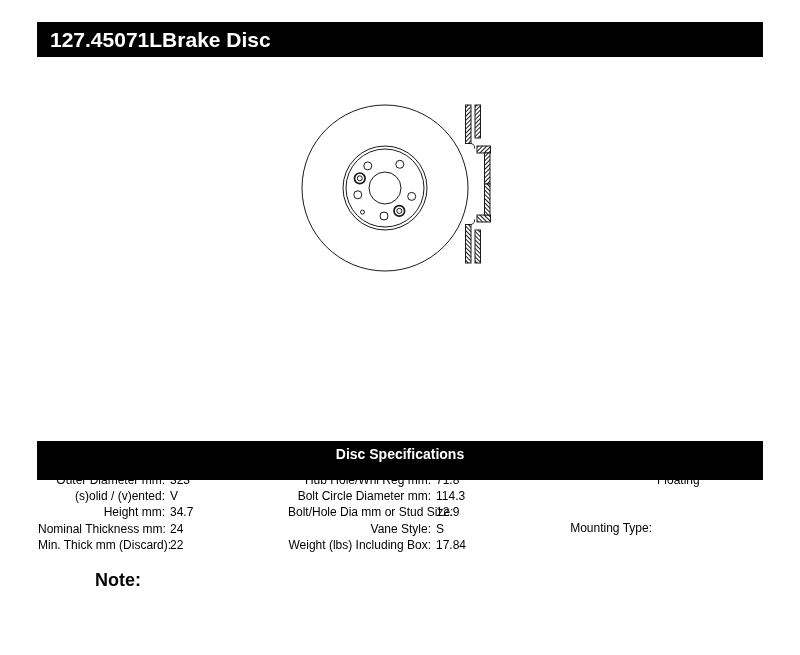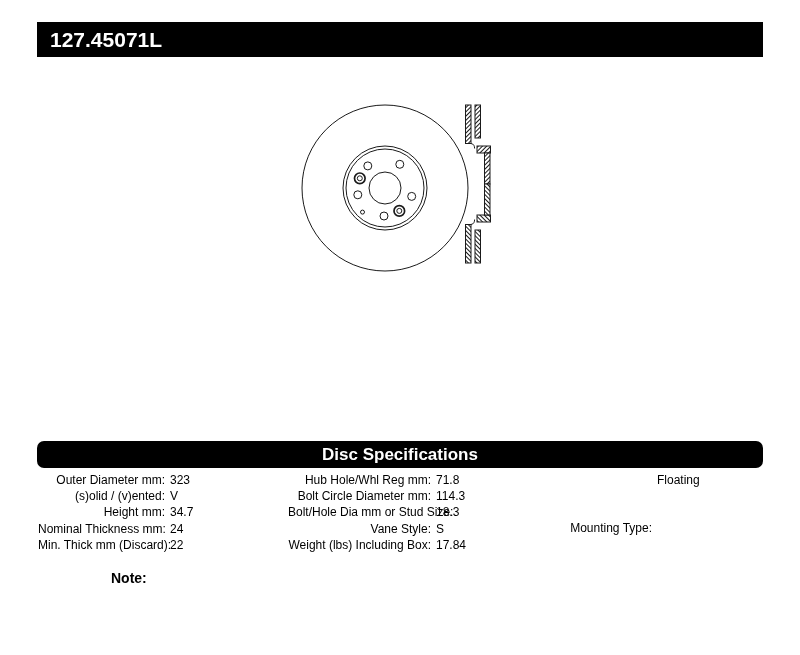--- a/index.html
+++ b/index.html
@@ -9,42 +9,43 @@
   }
   .bar{
     position:absolute;left:37px;width:726px;background:#000;color:#fff;
     font-weight:bold;box-sizing:border-box;
   }
   #header-bar{
     top:22px;height:35px;line-height:35px;font-size:21px;
     display:flex;justify-content:flex-start;padding:0 16px 0 13px;
   }
   #spec-title-bar{
-    top:441px;height:27px;line-height:27px;font-size:17px;text-align:center;border-radius:7px;
+    top:441px;height:39px;line-height:27px;font-size:14px;text-align:center;
   }
   #drawing{position:absolute;left:285px;top:90px;width:225px;height:195px;}
   .spec-col{position:absolute;top:472px;}
   #col-left{left:38px;width:252px;}
   #col-middle{left:288px;width:268px;}
   #col-right{left:558px;width:205px;}
   .spec-row{display:flex;font-size:12px;font-weight:normal;line-height:16.2px;white-space:nowrap;}
   .spec-label{text-align:right;flex:0 0 auto;}
   #col-left  .spec-label{width:127px;}
   #col-middle .spec-label{width:143px;}
   #col-right .spec-label{width:94px;margin-top:48px;}
   .spec-value{margin-left:5px;text-align:center;}
   #note{
-    position:absolute;left:95px;top:570px;font-size:14px;font-weight:bold;margin-left:16px;
+    position:absolute;left:95px;top:570px;font-size:18px;font-weight:bold;
   }
 </style>
 </head>
 <body>
 
 <div id="header-bar" class="bar">
   <span>127.45071L</span>
+  <span>Brake Disc</span>
 </div>
 
 <svg id="drawing" viewBox="285 90 225 195" xmlns="http://www.w3.org/2000/svg">
   <defs>
     <pattern id="hatch" width="3" height="3" patternUnits="userSpaceOnUse" patternTransform="rotate(45)">
       <rect width="3" height="3" fill="#ffffff"></rect>
       <line x1="0.5" y1="0" x2="0.5" y2="3" stroke="#1a1a1a" stroke-width="1"></line>
     </pattern>
   </defs>
 
@@ -114,21 +115,21 @@
     <div class="spec-row">
       <span class="spec-label">Hub Hole/Whl Reg mm:</span>
       <span class="spec-value">71.8</span>
     </div>
     <div class="spec-row">
       <span class="spec-label">Bolt Circle Diameter mm:</span>
       <span class="spec-value">114.3</span>
     </div>
     <div class="spec-row">
       <span class="spec-label">Bolt/Hole Dia mm or Stud Size:</span>
-      <span class="spec-value">18.3</span>
+      <span class="spec-value">12.9</span>
     </div>
     <div class="spec-row">
       <span class="spec-label">Vane Style:</span>
       <span class="spec-value">S</span>
     </div>
     <div class="spec-row">
       <span class="spec-label">Weight (lbs) Including Box:</span>
       <span class="spec-value">17.84</span>
     </div>
   </div>

